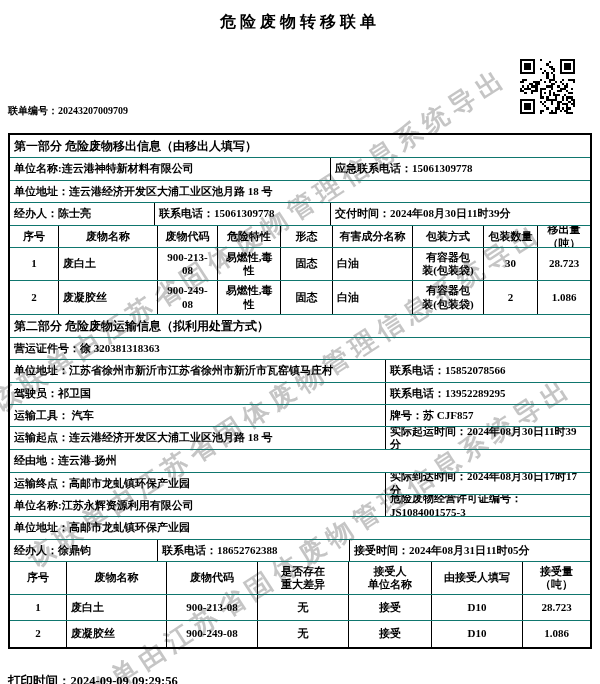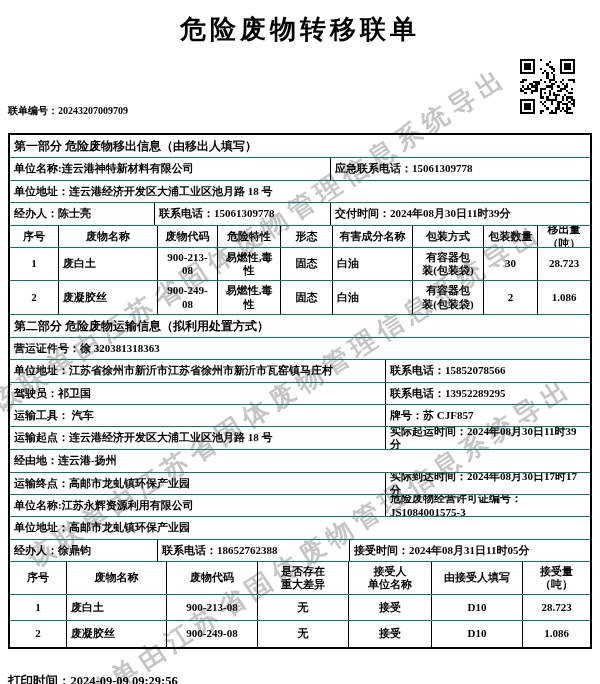--- a/index.html
+++ b/index.html
@@ -1,21 +1,21 @@
 <!DOCTYPE html>
 <html><head>
 <meta charset="utf-8">
 <style>
   *{box-sizing:border-box;margin:0;padding:0}
   html,body{background:#fff}
   body{width:600px;height:684px;position:relative;overflow:hidden;
        font-family:"Liberation Serif","DejaVu Serif",serif;color:#000;font-weight:bold}
   .page{position:absolute;inset:0;overflow:hidden;background:#fff}
   .title{position:absolute;top:12px;left:0;width:100%;text-align:center;
-         font-size:26px;letter-spacing:4px;font-weight:bold;z-index:2}
+         font-size:16px;letter-spacing:4px;font-weight:bold;z-index:2}
   .manifest-no{position:absolute;top:104px;left:8px;font-size:10px;z-index:2}
   .qr{position:absolute;top:59px;left:520px;width:55px;height:55px;z-index:2}
   .wm{position:absolute;white-space:nowrap;font-size:26px;letter-spacing:6px;
       color:rgba(162,162,162,.62);transform:translate(-50%,-50%) rotate(-33deg);
       z-index:0;pointer-events:none}
   #wm1{left:250px;top:240px}
   #wm2{left:285px;top:395px}
   #wm3{left:315px;top:550px}
   .tbl{position:absolute;left:8px;top:133px;width:584px;border:2px solid #000;z-index:1}
   .row{display:flex;border-top:1px solid #0f766e}

